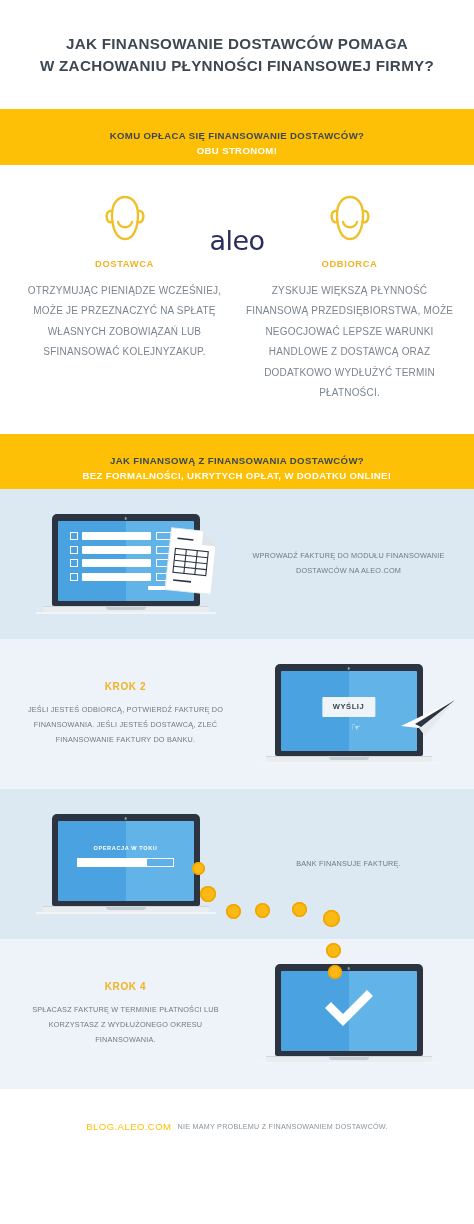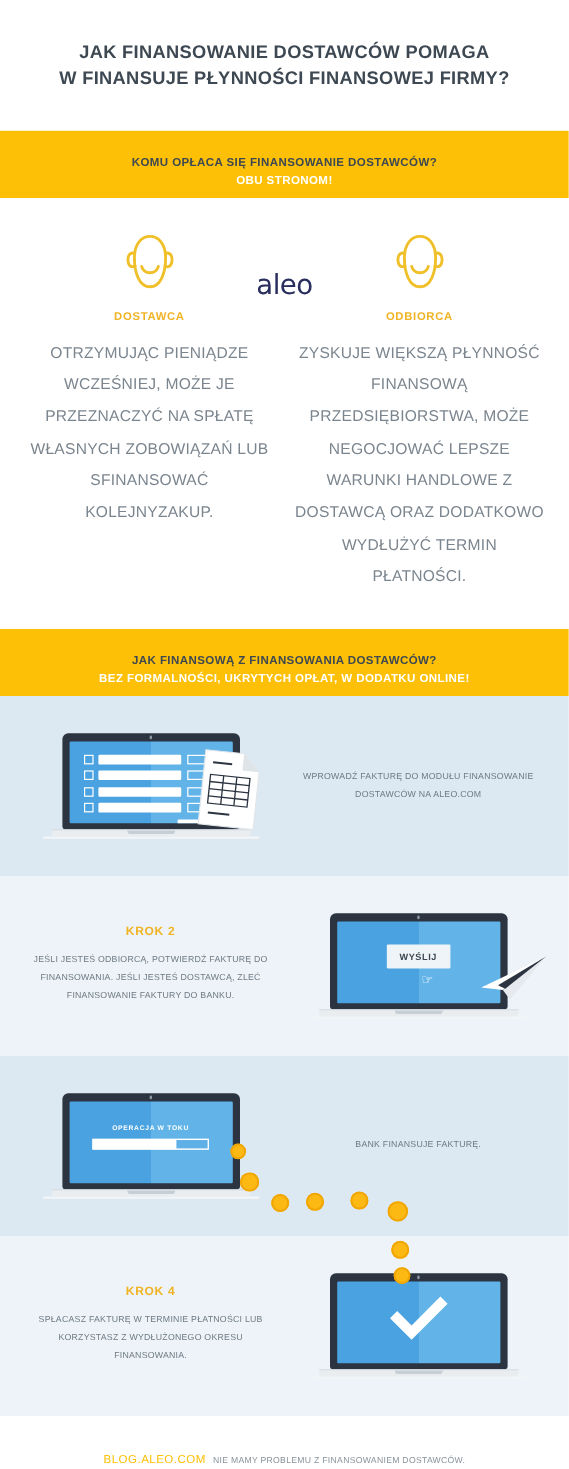--- a/index.html
+++ b/index.html
@@ -53,27 +53,27 @@
     padding:26px 12px 30px;
     position:relative;
   }
   .party { width:50%; text-align:center; padding:0 8px; }
   .face-wrap { height:58px; display:flex; align-items:center; justify-content:center; }
   .party-label {
     font-size:9.4px; font-weight:bold; letter-spacing:0.6px;
     color:#f0b323; margin-top:9px;
   }
   .party-text {
-    font-size:13px; line-height:2.05; letter-spacing:0.2px;
+    font-size:10px; line-height:2.05; letter-spacing:0.2px;
     color:#7b858e; margin-top:12px;
   }
   .aleo-logo {
     position:absolute; left:0; right:0; top:60px;
     text-align:center;
-    font-size:23px; font-weight:500; letter-spacing:-0.5px;
+    font-size:27px; font-weight:500; letter-spacing:-0.5px;
     color:#2a2e5e;
     font-family:"DejaVu Sans", sans-serif;
   }
 
   
   .step {
     display:flex; align-items:center;
     height:150px; padding:0 14px;
     position:relative; overflow:hidden;
   }
@@ -96,21 +96,21 @@
     background:#2b3440;
     border-radius:5px 5px 2px 2px;
     padding:7px 6px 5px;
     position:relative;
   }
   .cam {
     position:absolute; top:2.6px; left:50%; transform:translateX(-50%);
     width:2.6px; height:2.6px; border-radius:50%; background:#8f98a3;
   }
   .screen {
-    height:68px; border-radius:1px; position:relative; overflow:hidden;
+    height:80px; border-radius:1px; position:relative; overflow:hidden;
     background:linear-gradient(90deg,#4aa3e0 0%,#4aa3e0 50%,#62b4e8 50%,#62b4e8 100%);
   }
   .base {
     height:6px; background:#e9edf0; border-radius:0 0 3px 3px;
     position:relative; margin:0 -9px;
     border-top:1px solid #cfd6dc;
   }
   .base:after{
     content:""; position:absolute; left:50%; transform:translateX(-50%);
     top:0; width:40px; height:3px; background:#c6ced6; border-radius:0 0 3px 3px;
@@ -174,21 +174,21 @@
   .f-brand { font-size:9.6px; font-weight:normal; letter-spacing:0.4px; color:#fdc006; }
   .f-tag { font-size:7.2px; letter-spacing:0.25px; color:#8a939b; }
 </style>
 </head>
 <body>
 
 <div class="page">
 
   <div class="title-block">
     <div class="title-line">JAK FINANSOWANIE DOSTAWCÓW POMAGA</div>
-    <div class="title-line">W FINANSUJE PŁYNNOŚCI FINANSOWEJ FIRMY?</div>
+    <div class="title-line">W ZACHOWANIU PŁYNNOŚCI FINANSOWEJ FIRMY?</div>
   </div>
 
   <div class="banner">
     <div class="banner-l1">KOMU OPŁACA SIĘ FINANSOWANIE DOSTAWCÓW?</div>
     <div class="banner-l2">OBU STRONOM!</div>
   </div>
 
   <div class="parties">
 
     <div class="party">

